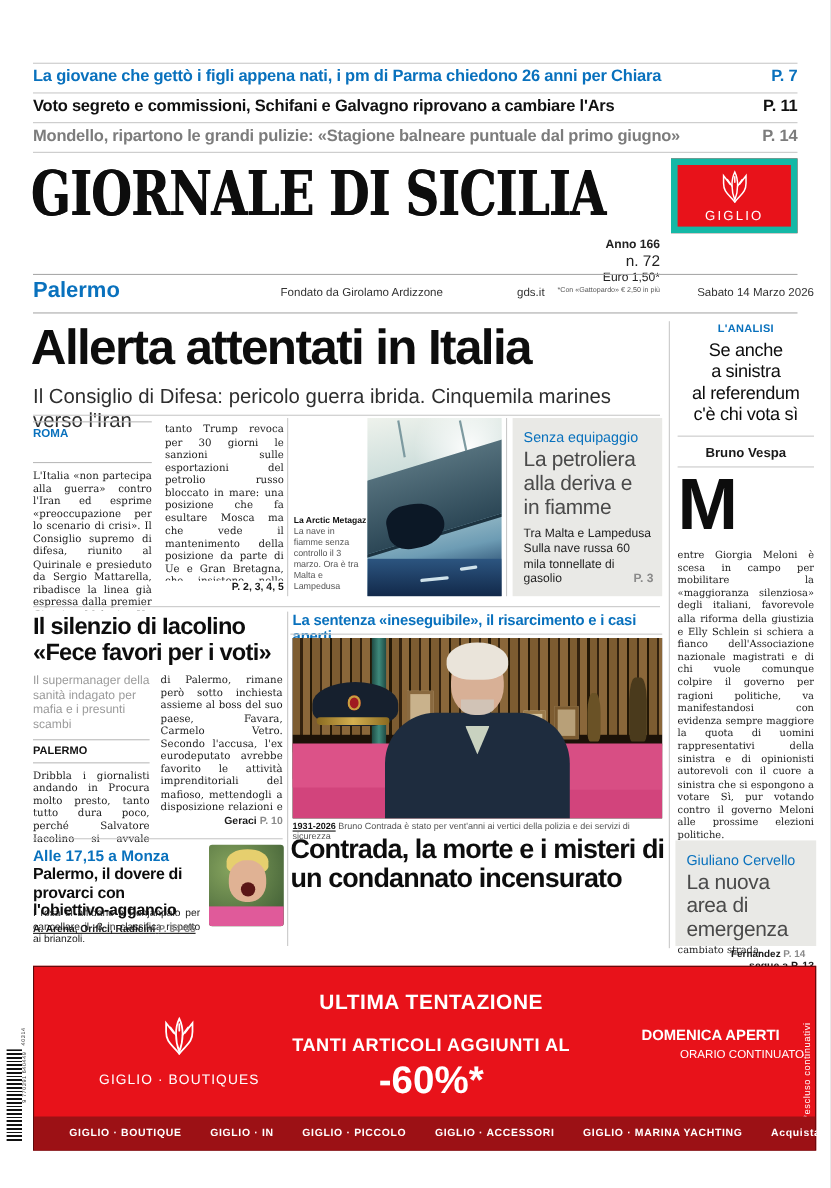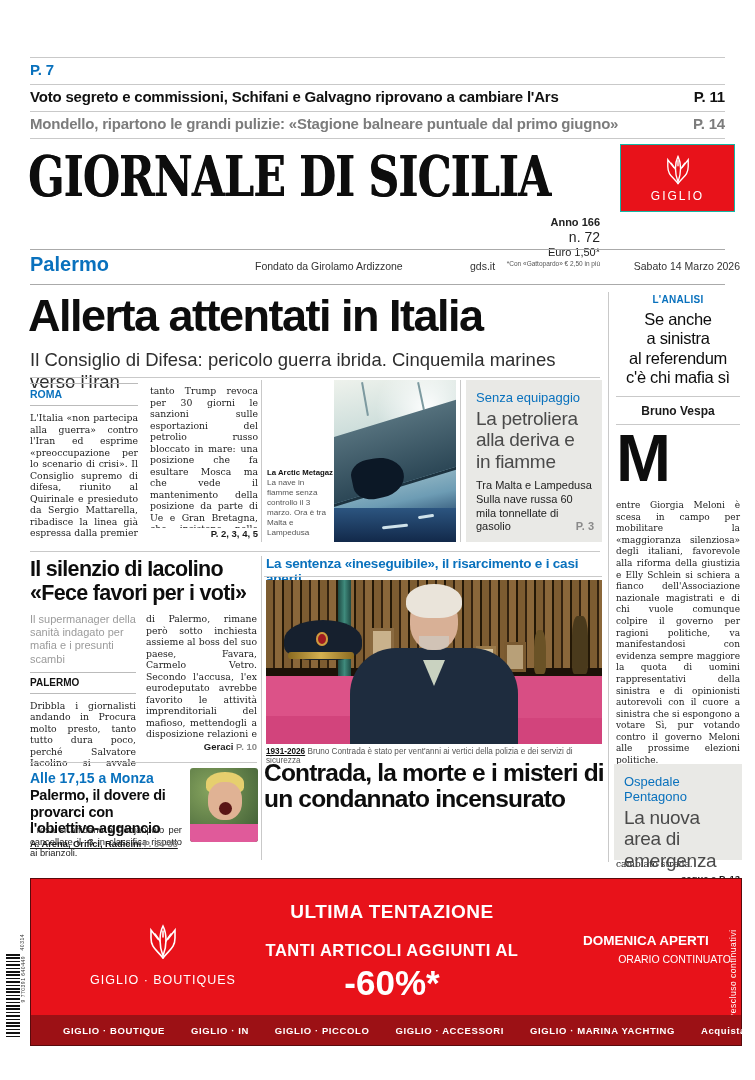--- a/index.html
+++ b/index.html
@@ -18,39 +18,39 @@
     font-weight:bold; font-size:15px; letter-spacing:-0.2px; }
   .teaser .pg { font-weight:bold; }
   .t-blue { color:#0971bd; } .t-black { color:#111; } .t-gray { color:#7c7c7c; }
 
   
   .masthead { position:absolute; left:28px; top:138px; width:600px; height:76px;
     font-family:"DejaVu Serif", serif; font-weight:bold; font-size:56px; letter-spacing:-1px;
     color:#0d0d0d; transform:scaleX(0.76); transform-origin:left center; line-height:76px;
     white-space:nowrap; text-shadow:0.6px 0 0 #0d0d0d; }
   .giglio-box { position:absolute; left:610px; top:144px; width:115px; height:68px;
-    background:#e8121a; border:1px solid #14b8a6; display:flex; flex-direction:column;
-    align-items:center; justify-content:center; color:#fff;margin-left:10px; }
+    background:#e8121a; border:6px solid #14b8a6; display:flex; flex-direction:column;
+    align-items:center; justify-content:center; color:#fff; }
   .giglio-box .lbl { font-size:12px; letter-spacing:2px; margin-top:2px; font-weight:400; }
   .edition { position:absolute; right:155px; top:216px; text-align:right; line-height:1.2; color:#222; }
   .edition .anno { font-size:11px; font-weight:bold; }
   .edition .num  { font-size:14px; }
   .edition .price{ font-size:11px; }
   .edition .note { font-size:6.5px; color:#555; margin-top:1px; }
 
   
   .city { position:absolute; left:30px; top:253px; font-size:20px; font-weight:bold; color:#0971bd; }
   .dl { position:absolute; top:260px; font-size:10.5px; color:#333; }
 
   
   .headline-main { position:absolute; left:28px; top:290px; width:590px;
     font-size:45px; font-weight:bold; letter-spacing:-1.5px; color:#0d0d0d; }
   .subhead { position:absolute; left:30px; top:349px; width:575px; font-size:18.5px; color:#2e2e2e; }
   .kicker-tag { font-size:10.5px; font-weight:bold; color:#0971bd;
-    border-top:1px solid #bbb; border-bottom:1px solid #bbb; padding:4px 0 5px; }
+    border-top:1px solid #bbb; border-bottom:1px solid #bbb; padding:4px 0 20px; }
   .serif { font-family:"DejaVu Serif", serif; font-size:9.3px; line-height:11.5px;
     text-align:justify; color:#1c1c1c; }
   .pages-ref { font-weight:bold; font-size:9.5px; text-align:right; font-family:"Liberation Sans",sans-serif; }
   .cap-title { font-size:7.8px; font-weight:bold; color:#111; white-space:nowrap; }
   .cap-body { font-size:8.1px; line-height:10px; color:#555; margin-top:1px; }
 
   .graybox { background:#e9e9e6; padding:10px 10px; }
   .box-kicker { font-size:13px; font-weight:normal; color:#0971bd; }
   .box-title { font-size:19px; line-height:1.12; color:#4a4a4a; margin-top:3px; letter-spacing:-0.3px; }
   .box-text { font-size:11px; line-height:1.25; color:#222; }
@@ -198,20 +198,21 @@
   .barcode .n2 { position:absolute; left:16px; top:20px; font-size:5px; writing-mode:vertical-rl;
     transform:rotate(180deg); color:#333; letter-spacing:0.5px; }
 </style>
 </head>
 <body>
 
 <div class="page">
 
   <div class="rule" style="left:30px;top:57px;width:695px;"></div>
   <div class="teaser t-blue" style="top:61px;">
+    <span>La giovane che gettò i figli appena nati, i pm di Parma chiedono 26 anni per Chiara</span>
     <span class="pg">P. 7</span>
   </div>
   <div class="rule" style="left:30px;top:84px;width:695px;"></div>
   <div class="teaser t-black" style="top:88px;">
     <span>Voto segreto e commissioni, Schifani e Galvagno riprovano a cambiare l'Ars</span>
     <span class="pg">P. 11</span>
   </div>
   <div class="rule" style="left:30px;top:111px;width:695px;"></div>
   <div class="teaser t-gray" style="top:115px;">
     <span>Mondello, ripartono le grandi pulizie: «Stagione balneare puntuale dal primo giugno»</span>
@@ -285,33 +286,33 @@
       <span>Tra Malta e Lampedusa Sulla nave russa 60 mila tonnellate di gasolio</span>
       <span class="gray-pg" style="float:right;">P. 3</span>
     </div>
   </div>
 
   <div class="vrule" style="left:608px;top:292px;height:570px;"></div>
   <div class="an-tag">L'ANALISI</div>
   <div class="an-head">Se anche
 a sinistra
 al referendum
-c'è chi mafia sì</div>
+c'è chi vota sì</div>
   <div class="rule" style="left:616px;top:396px;width:124px;"></div>
   <div class="an-byline">Bruno Vespa</div>
   <div class="rule" style="left:616px;top:424px;width:124px;"></div>
   <div class="an-drop">M</div>
   <div class="an-body">
     <p>entre Giorgia Meloni è scesa in campo per mobilitare la «maggioranza silenziosa» degli italiani, favorevole alla riforma della giustizia e Elly Schlein si schiera a fianco dell'Associazione nazionale magistrati e di chi vuole comunque colpire il governo per ragioni politiche, va manifestandosi con evidenza sempre maggiore la quota di uomini rappresentativi della sinistra e di opinionisti autorevoli con il cuore a sinistra che si espongono a votare Sì, pur votando contro il governo Meloni alle prossime elezioni politiche.</p>
     <p>Da Augusto Barbera a Sabino Cassese, da Marco Minniti a Giuliano Pisapia, da Paolo Mieli ad Antonio Polito. Schlein sostiene giustamente che da tre anni il maggiore partito della sinistra italiana ha cambiato strada.</p>
     <div class="an-more">segue a P. 13</div>
   </div>
 
   <div class="cerv graybox">
-    <div class="box-kicker">Ospedale Pentagono</div>
+    <div class="box-kicker">Giuliano Cervello</div>
     <div class="box-title" style="font-size:19px;">La nuova area di emergenza</div>
     <div class="byline-row" style="margin-top:6px;font-size:9px;">
       <span>Fernandez</span>
       <span class="gray-pg">P. 14</span>
     </div>
   </div>
 
   <div class="rule" style="left:30px;top:551px;width:570px;"></div>
   <div class="iac-head">Il silenzio di Iacolino «Fece favori per i voti»</div>
   <div class="abs" style="left:30px;top:613px;width:106px;">

